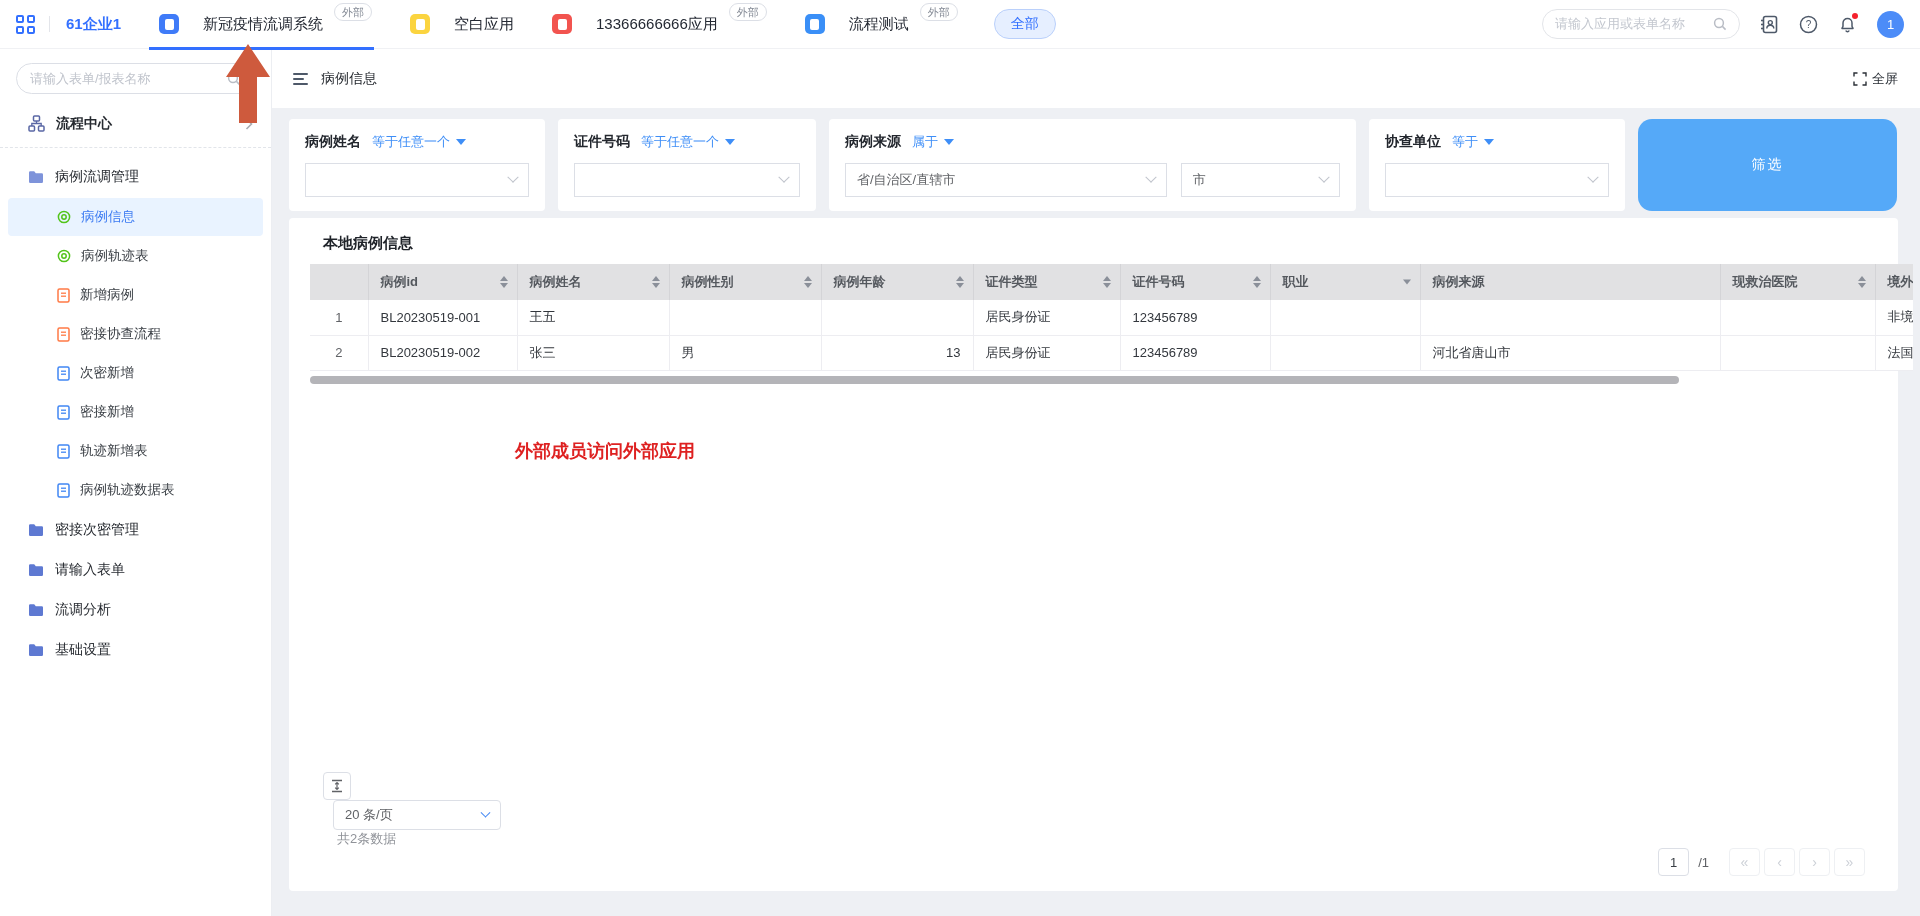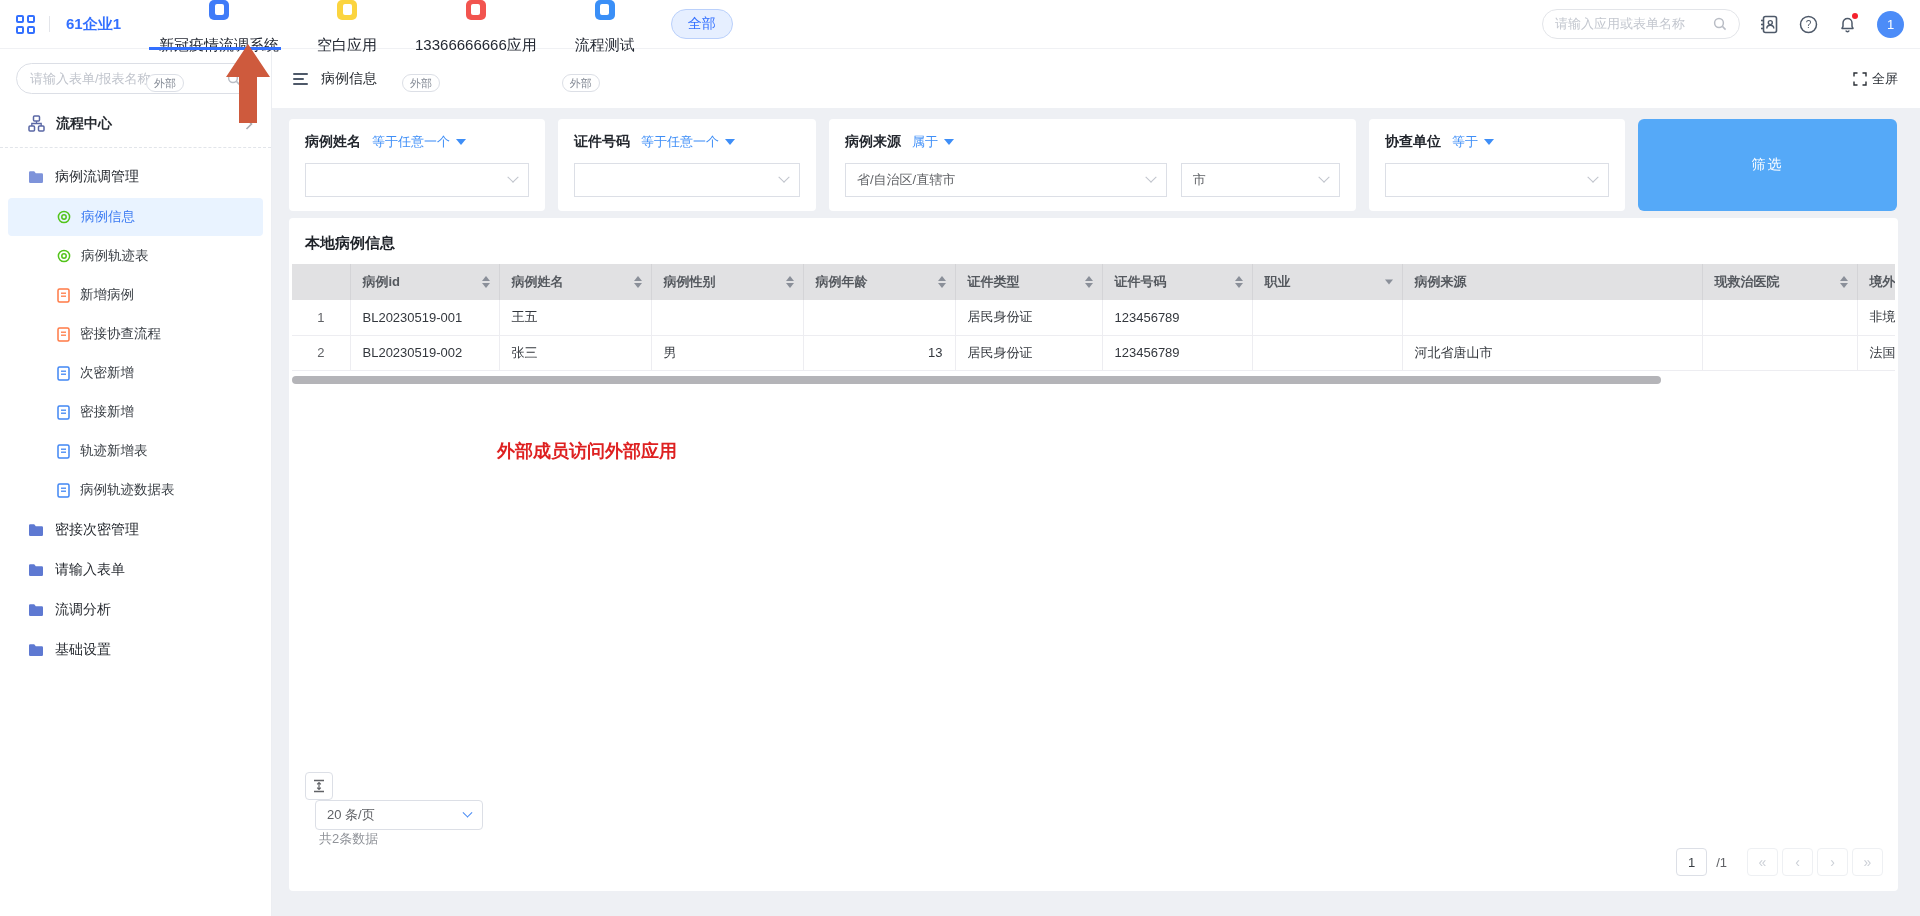--- a/index.html
+++ b/index.html
@@ -14,21 +14,21 @@
   
   .topbar {
     position: absolute; top: 0; left: 0; right: 0; height: 49px;
     background: #fff; display: flex; align-items: center;
     padding: 0 16px; z-index: 5; border-bottom: 1px solid #f0f1f4;
   }
   .grid-icon { display: grid; grid-template-columns: 8px 8px; grid-gap: 3px; margin-right: 14px; cursor: pointer; }
   .grid-icon i { width: 8px; height: 8px; border: 2px solid #3370ff; border-radius: 2px; display: block; }
   .tb-divider { width: 1px; height: 16px; background: #e3e5ea; margin-right: 16px; }
   .org-name { color: #3370ff; font-size: 15px; font-weight: 600; cursor: pointer; }
-  .tab { height: 49px; display: flex; align-items: center; margin-left: 38px; position: relative; gap: 16px; cursor: pointer; flex-direction: column; }
+  .tab { height: 49px; display: flex; align-items: center; margin-left: 38px; position: relative; gap: 24px; cursor: pointer; }
   .tab-label { font-size: 15px; color: #242933; }
   .tab.active::after { content: ""; position: absolute; left: -10px; right: -2px; bottom: -1px; height: 3px; background: #3370ff; }
   .app-ico { width: 20px; height: 20px; border-radius: 5px; display: flex; align-items: center; justify-content: center; flex: none; }
   .app-ico b { width: 9px; height: 11px; background: #fff; border-radius: 2px; display: block; }
   .ico-0 { background: #3f7bf8; } .ico-1 { background: #fbd43f; } .ico-2 { background: #f2544f; } .ico-3 { background: #3a8ff7; }
   .tab-badge {
     align-self: flex-start; margin: 3px 0 0 -13px; background: #fff;
     border: 1px solid #dcdfe6; border-radius: 10px; padding: 1px 7px;
     font-size: 11px; line-height: 14px; color: #858b96; white-space: nowrap; z-index: 2;
   }
@@ -86,26 +86,26 @@
   .f-op { font-size: 13px; color: #3e8ef7; margin-left: 11px; cursor: pointer; display: flex; align-items: center; }
   .caret-dn { display: inline-block; margin-left: 6px; border-left: 5px solid transparent; border-right: 5px solid transparent; border-top: 6px solid #3e8ef7; }
   .f-selects { display: flex; gap: 14px; margin-top: 12px; }
   .select {
     height: 34px; border: 1px solid #dcdfe6; border-radius: 0; background: #fff;
     display: flex; align-items: center; padding: 0 11px; font-size: 13px; color: #606266; flex: 1; cursor: pointer;
   }
   .sel-chev { margin-left: auto; width: 8px; height: 8px; border-right: 1.6px solid #c0c4cc; border-bottom: 1.6px solid #c0c4cc; transform: rotate(45deg) translate(-2px,-2px); flex: none; }
   .sel-wide { flex: 2.2; } .sel-narrow { flex: 1; }
   .filter-btn {
-    width: 259px; height: 92px; background: #55a9f8; border: none; border-radius: 6px;
+    width: 259px; height: 92px; background: #55a9f8; border: none; border-radius: 14px;
     color: #fff; font-size: 14px; letter-spacing: 2px; cursor: pointer; font-family: Liberation Sans, sans-serif;
   }
 
   
-  .panel { margin: 7px 22px 0 17px; height: 673px; background: #fff; border-radius: 4px; display: flex; flex-direction: column; padding: 0 3px; }
+  .panel { margin: 7px 22px 0 17px; height: 673px; background: #fff; border-radius: 4px; display: flex; flex-direction: column; padding: 0 21px; }
   .panel-title { font-size: 15px; font-weight: 700; color: #1f2329; margin: 16px 0 0 13px; }
   .table-clip { overflow: hidden; width: 1603px; margin-top: 11px; }
   table { border-collapse: collapse; table-layout: fixed; width: 1717px; }
   th {
     background: #e1e1e3; height: 36px; font-size: 13px; color: #54585e; font-weight: 700;
     text-align: left; padding: 0 12px; border-right: 1px solid #d4d4d7; position: relative; cursor: pointer;
   }
   th:last-child { border-right: none; }
   td { height: 35px; font-size: 13px; color: #33373d; padding: 0 12px; border-right: 1px solid #ededf1; border-bottom: 1px solid #ededf1; background: #fff; overflow: hidden; white-space: nowrap; }
   td.center { text-align: center; color: #606266; }

